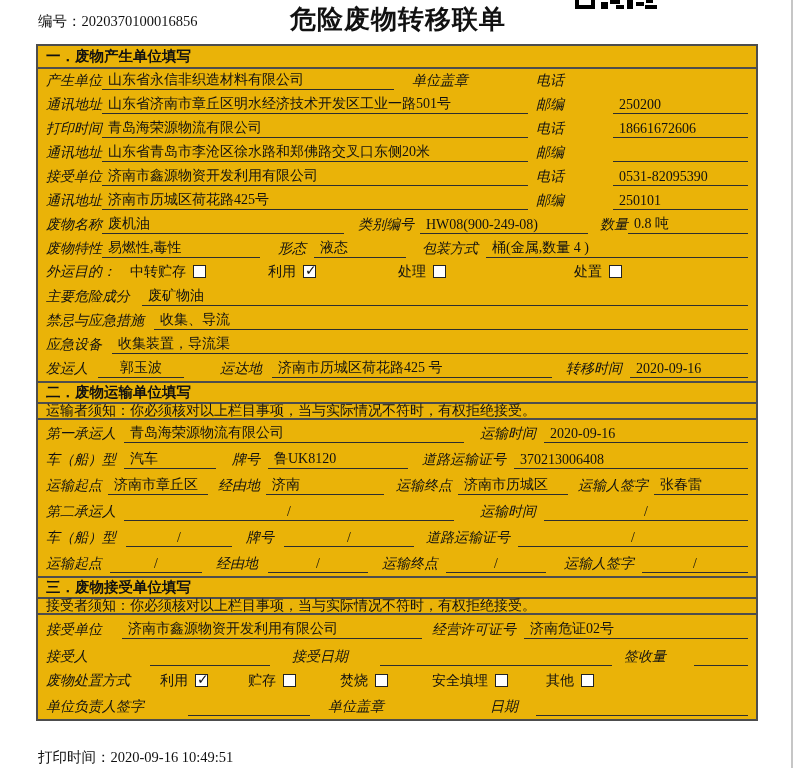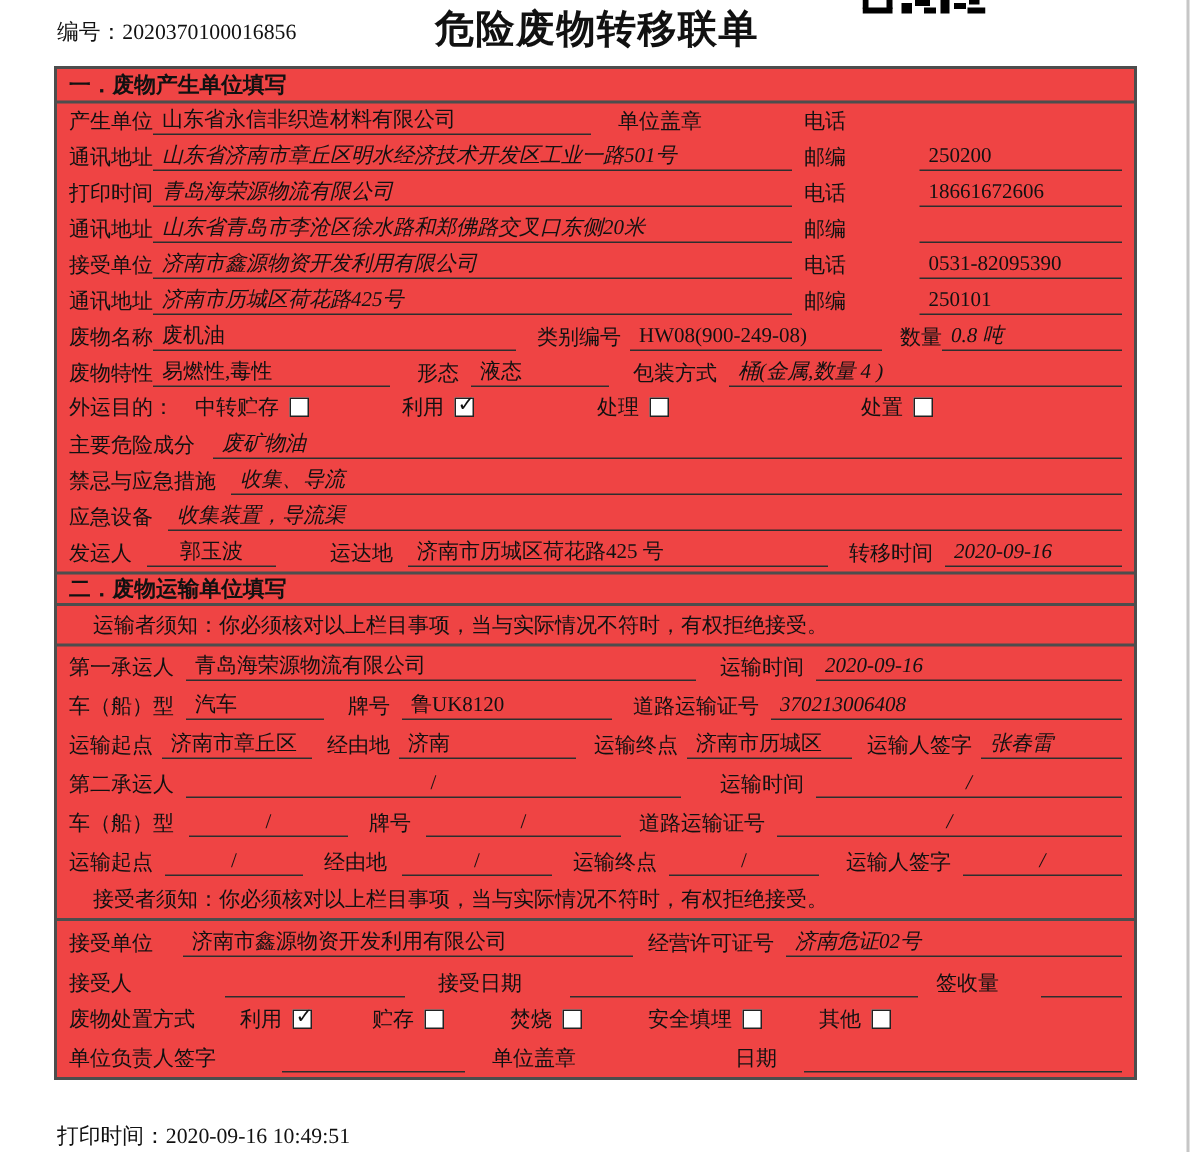--- a/index.html
+++ b/index.html
@@ -17,45 +17,45 @@
   .doc-header { position:relative; height:44px; }
   .serial { position:absolute; left:38px; top:12px; font-size:14.5px; white-space:nowrap; }
   .doc-title { position:absolute; left:0; right:0; top:2px; text-align:center;
                font-size:26px; font-weight:bold; letter-spacing:1px;
                font-family:"Liberation Sans","DejaVu Sans",sans-serif; }
   .qr { position:absolute; left:575px; top:0; width:82px; height:10px; }
 
   
   .form-box {
     position:absolute; left:36px; top:44px; width:722px;
-    border:2px solid #4d4d4d; background:#ef4444;
+    border:2px solid #4d4d4d; background:#eab308;
     font-size:14px;
   }
   .section-header {
     height:23px; display:flex; align-items:center; padding:0 8px;
     font-weight:bold; font-size:14.5px;
     border-bottom:2px solid #4d4d4d;
     font-family:"Liberation Sans","DejaVu Sans",sans-serif;
   }
   .section-header.mid { border-top:2px solid #4d4d4d; }
   .notice-row {
-    height:27px; display:flex; align-items:center; padding:0 24px;
+    height:16px; display:flex; align-items:center; padding:0 8px;
     border-bottom:2px solid #4d4d4d; white-space:nowrap;
   }
   .row {
     display:flex; align-items:flex-end; padding:0 8px 3px 8px;
     white-space:nowrap;
   }
   .h24 { height:24px; } .h26 { height:26px; } .h27 { height:27px; }
-  .lbl { flex:none; padding-bottom:0; }
+  .lbl { flex:none; padding-bottom:0;font-style:italic; }
   .u {
     border-bottom:1px solid #2e2e2e; padding:0 6px; overflow:hidden;
     flex:none;
   }
-  .u.grow { flex:1 1 auto;font-style:italic; }
+  .u.grow { flex:1 1 auto; }
   .rgt { flex:none; width:212px; display:flex; align-items:flex-end; margin-left:8px;gap:41px; }
   .rgt .lbl { width:36px; }
   .rgt .u { flex:1 1 auto; }
   .opt { display:flex; align-items:center; flex:none; }
   .checkbox {
     display:inline-block; width:13px; height:13px; border:1px solid #222;
     margin-left:7px; position:relative; flex:none; background:#fff;
   }
   .checkbox.checked::after {
     content:"✓"; position:absolute; left:1px; top:-4px;
@@ -264,20 +264,21 @@
     <span class="lbl">运输起点</span>
     <span class="u" style="width:92px;margin-left:8px;text-align:center">/</span>
     <span class="lbl" style="padding-left:14px">经由地</span>
     <span class="u" style="width:100px;margin-left:10px;text-align:center">/</span>
     <span class="lbl" style="padding-left:14px">运输终点</span>
     <span class="u" style="width:100px;margin-left:8px;text-align:center">/</span>
     <span class="lbl" style="padding-left:18px">运输人签字</span>
     <span class="u grow" style="margin-left:8px;text-align:center">/</span>
   </div>
 
+  <div class="section-header mid">三．废物接受单位填写</div>
 
   <div class="notice-row">
     <span>接受者须知：</span>
     <span>你必须核对以上栏目事项，当与实际情况不符时，有权拒绝接受。</span>
   </div>
 
   <div class="row h27">
     <span class="lbl">接受单位</span>
     <span class="u" style="width:300px;margin-left:20px">济南市鑫源物资开发利用有限公司</span>
     <span class="lbl" style="padding-left:10px">经营许可证号</span>

